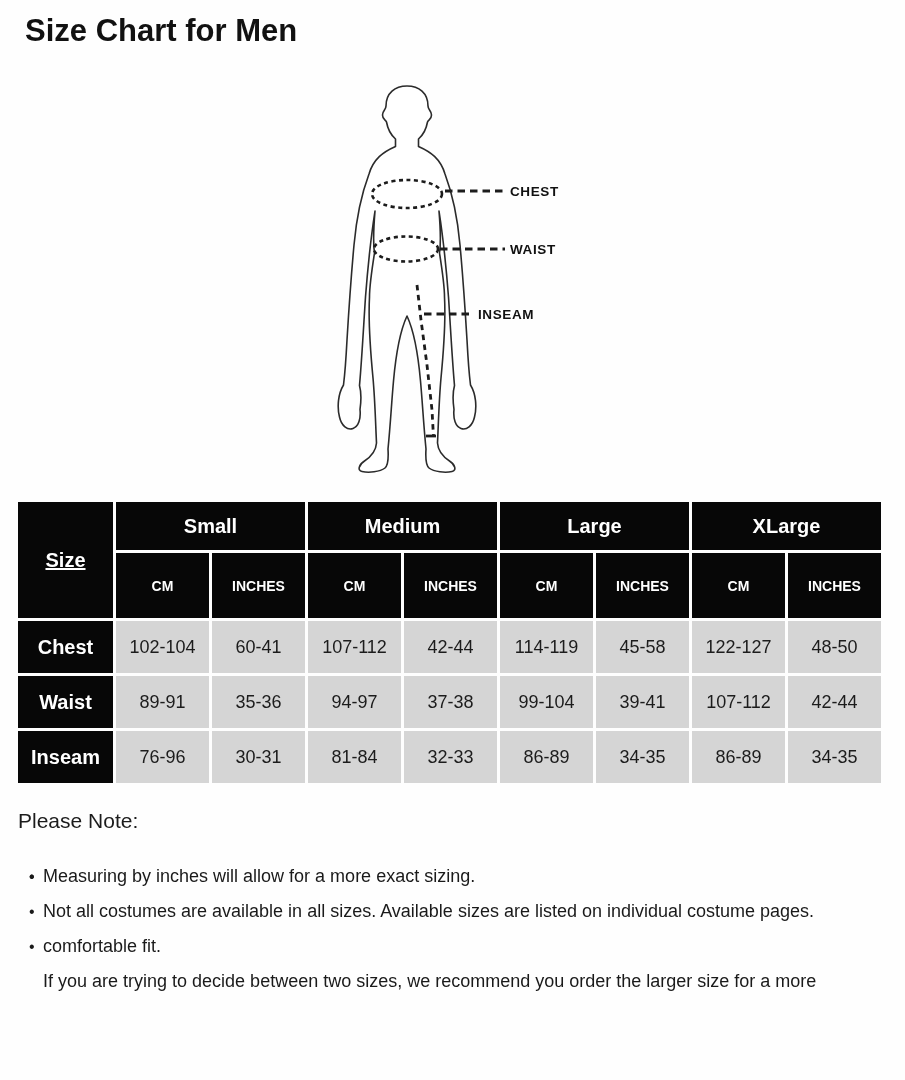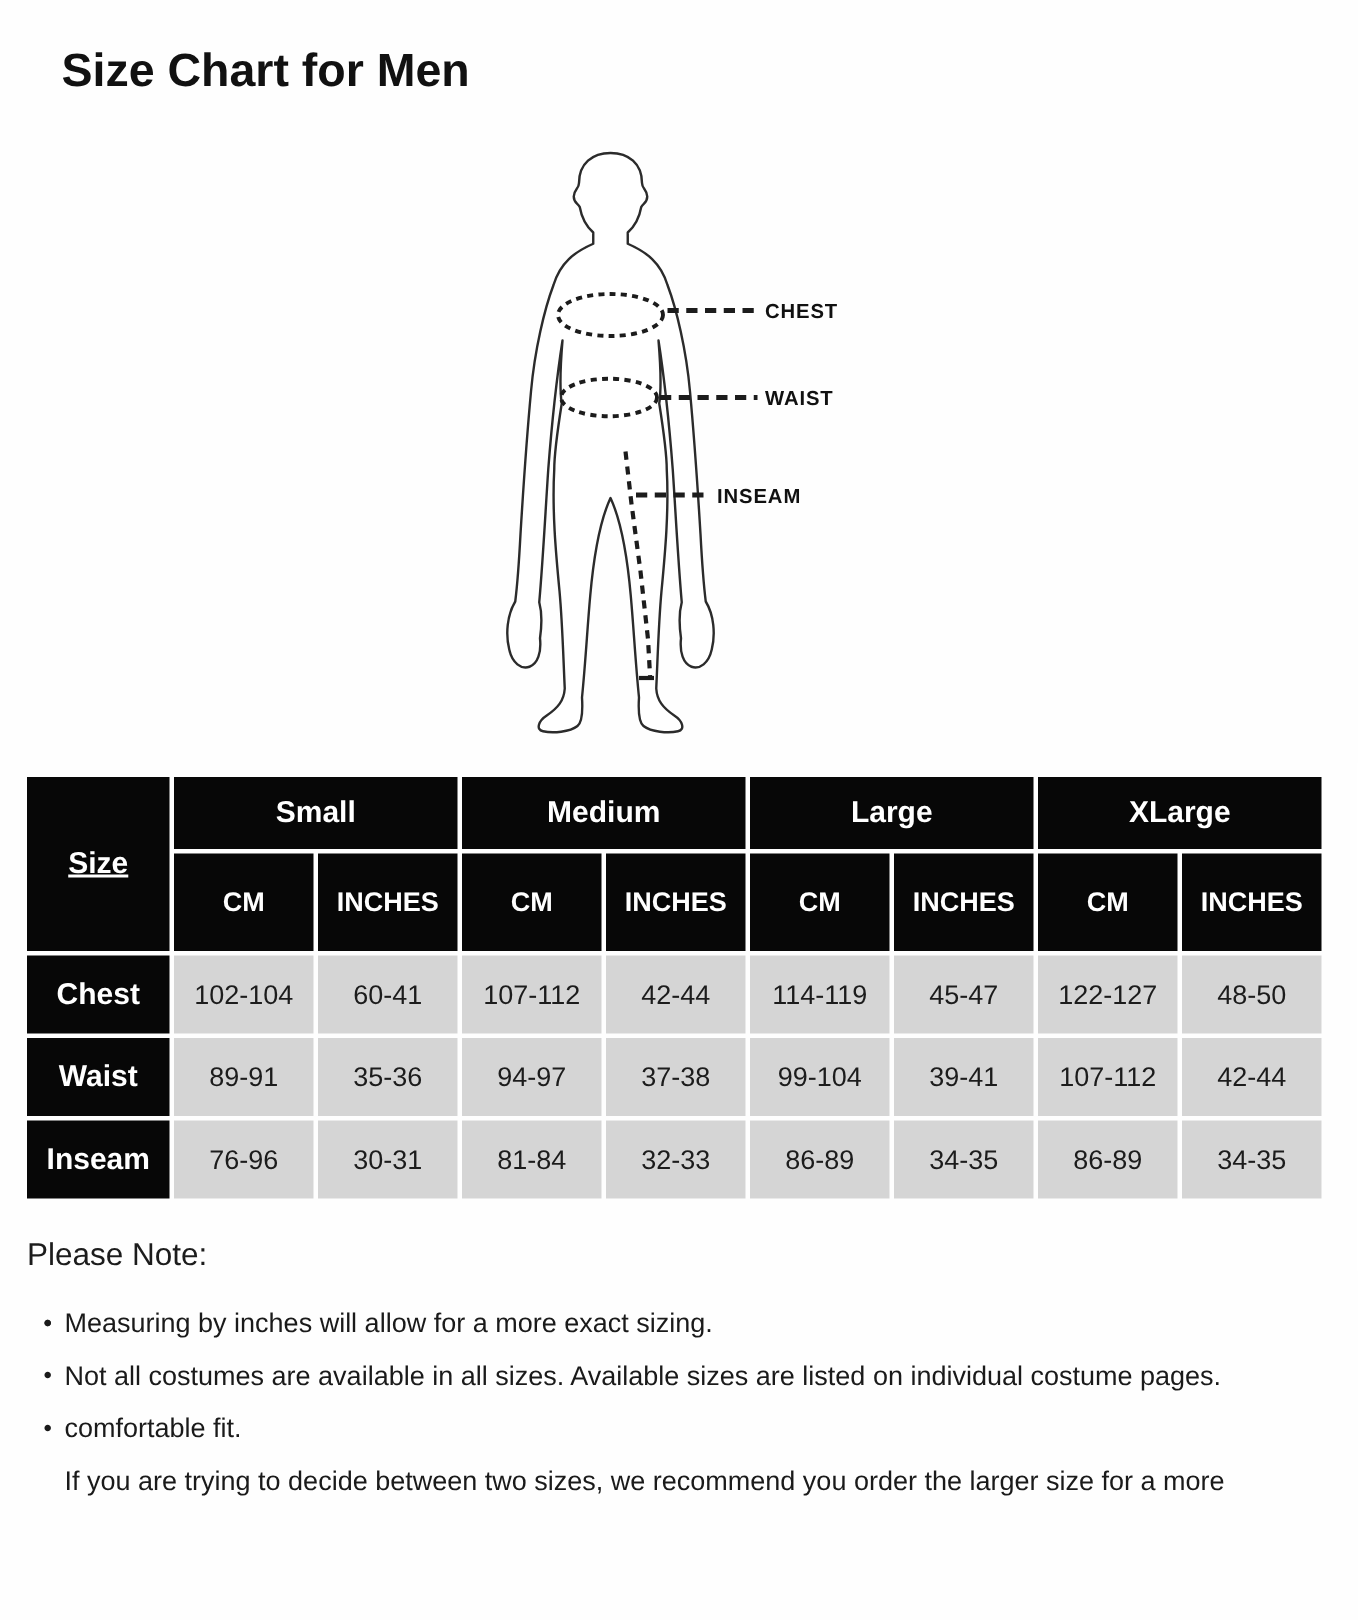--- a/index.html
+++ b/index.html
@@ -2,42 +2,42 @@
 <html><head>
 <meta charset="utf-8">
 <style>
   html,body { margin:0; padding:0; background:#ffffff; }
   .page {
     width:905px; height:1080px; background:#fefefe; position:relative; overflow:hidden;
     font-family:"Liberation Sans", sans-serif; color:#1a1a1a;
   }
   
   .page-title {
-    margin:16px; padding:13px 0 0 25px;
+    margin:0; padding:13px 0 0 25px;
     font-size:31px; font-weight:bold; color:#111; letter-spacing:0px;
   }
   
   .diagram { position:relative; height:400px; margin-top:33px; }
   .diagram svg { position:absolute; left:330px; top:0; }
   .fig-label { font-size:13.5px; font-weight:bold; letter-spacing:0.6px; fill:#111; }
   
   .size-table {
     border-collapse:separate; border-spacing:3px; table-layout:fixed;
     width:869px; margin:17px 0 0 15px;
   }
   .size-table th, .size-table td { text-align:center; vertical-align:middle; padding:2px; }
   .hdr { background:#070707; color:#ffffff; font-weight:bold; }
   .group-hdr { font-size:20px; height:44px; }
   .corner-hdr { font-size:20px;text-decoration:underline; }
-  .unit-hdr { font-size:18px; height:61px; }
+  .unit-hdr { font-size:14px; height:61px; }
   .row-label { background:#070707; color:#ffffff; font-weight:bold; font-size:20px; }
   .val { background:#d5d5d5; color:#1c1c1c; font-size:18px; height:48px; }
   
   .notes { margin:23px 18px 0 18px; }
-  .notes-heading { font-size:21px; font-weight:normal; color:#1c1c1c; margin:0 0 16px 0; }
+  .notes-heading { font-size:21px; font-weight:normal; color:#1c1c1c; margin:0 0 26px 0; }
   .note-list { list-style:none; margin:0; padding:0; }
   .note-list li { position:relative; padding-left:25px; font-size:18px; line-height:35px; max-width:860px; }
   .bullet { position:absolute; left:11px; top:0; font-size:16px; }
   .note-line { white-space:nowrap; }
 </style>
 </head>
 <body>
 
 <div class="page">
 
@@ -147,21 +147,21 @@
       </tr>
     </thead>
     <tbody>
       <tr>
         <th class="row-label">Chest</th>
         <td class="val">102-104</td>
         <td class="val">60-41</td>
         <td class="val">107-112</td>
         <td class="val">42-44</td>
         <td class="val">114-119</td>
-        <td class="val">45-47</td>
+        <td class="val">45-58</td>
         <td class="val">122-127</td>
         <td class="val">48-50</td>
       </tr>
       <tr>
         <th class="row-label">Waist</th>
         <td class="val">89-91</td>
         <td class="val">35-36</td>
         <td class="val">94-97</td>
         <td class="val">37-38</td>
         <td class="val">99-104</td>

